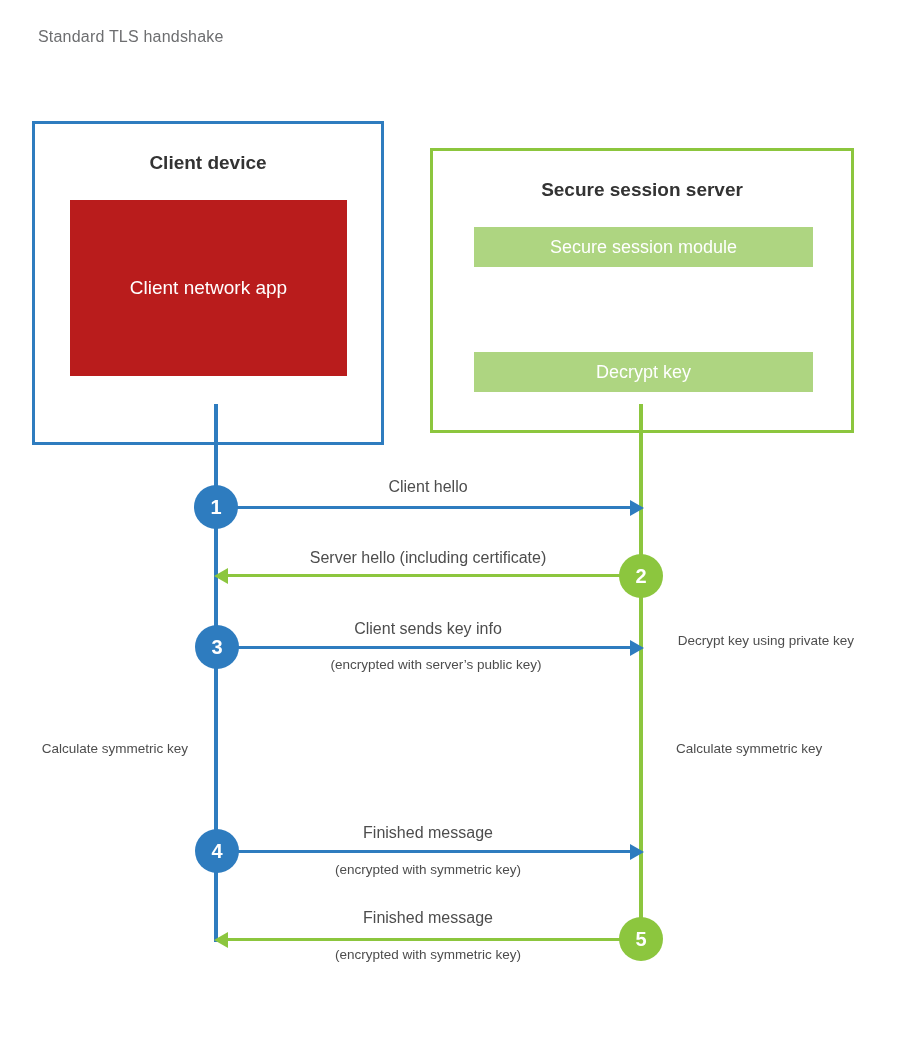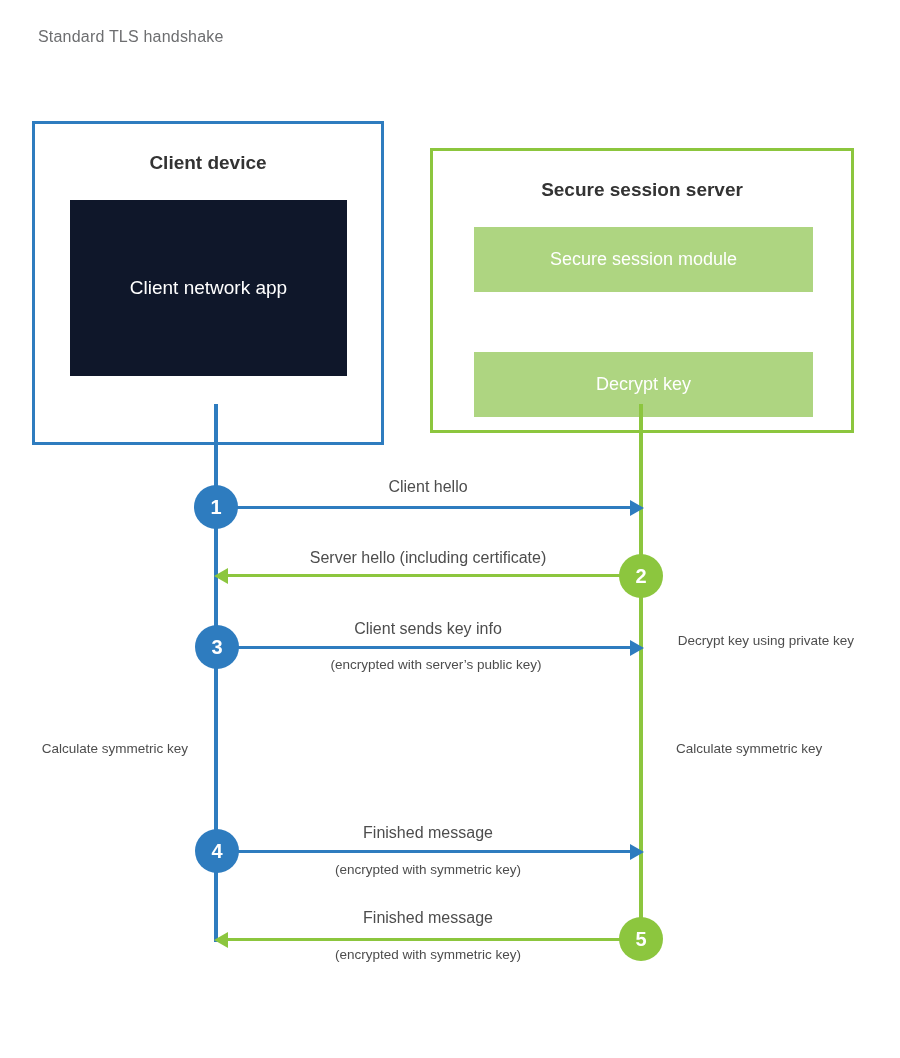--- a/index.html
+++ b/index.html
@@ -57,35 +57,35 @@
     font-weight: bold;
     color: #333333;
   }
 
   #client-app-block {
     position: absolute;
     left: 35px;
     top: 76px;
     width: 277px;
     height: 176px;
-    background: #0f172a;
+    background: #b91c1c;
     color: #ffffff;
     font-size: 19px;
     display: flex;
     align-items: center;
     justify-content: center;
     text-align: center;
     line-height: 1.35;
   }
 
   .server-bar {
     position: absolute;
     left: 41px;
     width: 339px;
-    height: 65px;
+    height: 40px;
     background: #aed581;
     color: #ffffff;
     font-size: 18px;
     display: flex;
     align-items: center;
     justify-content: center;
     text-align: center;
   }
   #server-bar-0 { top: 76px; }
   #server-bar-1 { top: 138px; }

